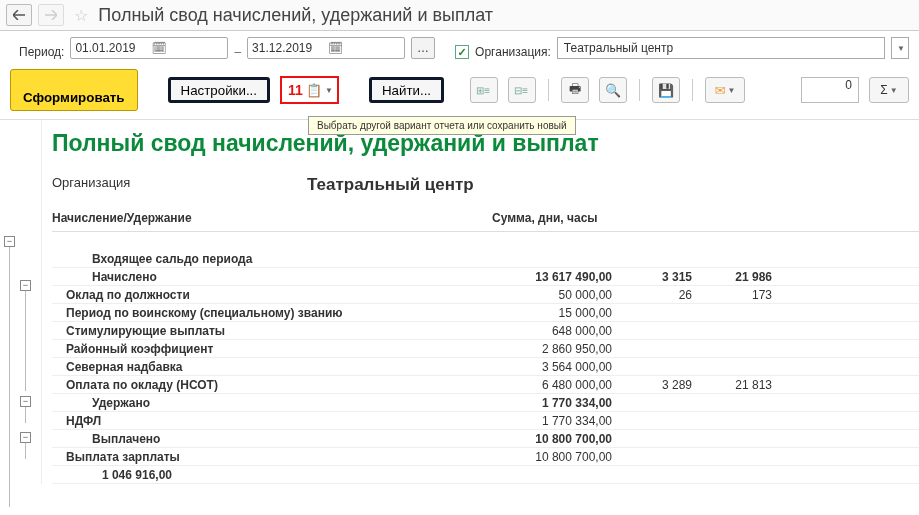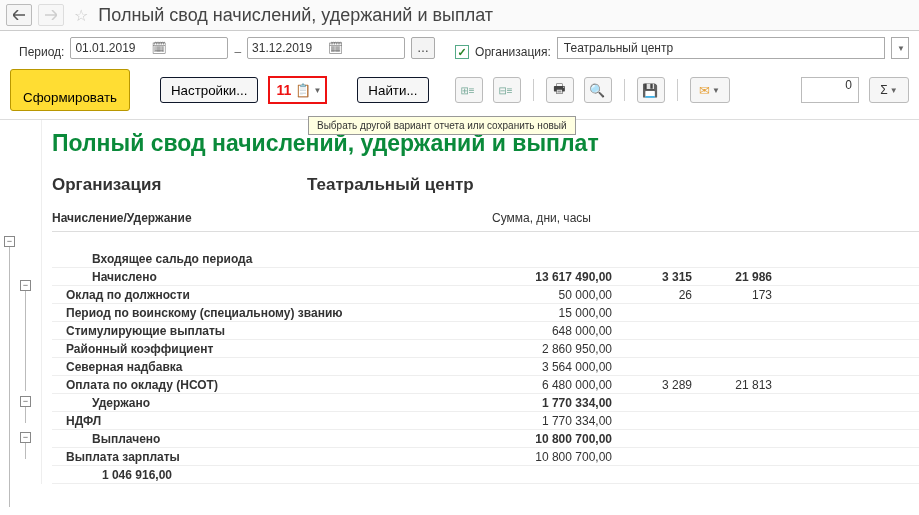--- a/index.html
+++ b/index.html
@@ -77,27 +77,27 @@
     background: #fff; cursor: pointer;
   }
   .toolbar {
     display: flex; align-items: center; gap: 10px;
     padding: 4px 10px 8px;
   }
   .btn-primary {
     background: #ffdd33;
     border: 1px solid #b99700;
     padding: 20px 12px;
-    font-weight: normal;
+    font-weight: bold;
     border-radius: 3px;
     height: 36px;
     cursor: pointer;
   }
   .btn {
-    border: 1px solid #0f172a;
+    border: 3px solid #0f172a;
     background: #f6f6f6;
     height: 26px;
     padding: 0 10px;
     display: inline-flex; align-items: center; gap: 4px;
     border-radius: 3px; cursor: pointer;
   }
   .icon-btn {
     border: 1px solid #bbb;
     background: #f6f6f6;
     width: 28px; height: 26px;
@@ -160,25 +160,25 @@
     flex: 1;
     padding: 6px 0 0 10px;
   }
   .r-title {
     color: #0a8a3a;
     font-size: 23px;
     font-weight: bold;
     margin: 4px 0 18px;
   }
   .org-row { display: flex; margin-bottom: 16px; }
-  .org-row .h1 { font-size: 17px; font-weight: bold; width: 255px; }
+  .org-row .h1 { font-size: 13px; font-weight: normal; width: 255px; }
   .org-row .h2 { font-size: 17px; font-weight: bold; }
   .head-row { display: flex; margin-bottom: 18px; border-bottom: 1px solid #ddd; padding-bottom: 6px; }
   .head-row .c1 { width: 440px; font-weight: bold; }
-  .head-row .c2 { font-weight: normal; }
+  .head-row .c2 { font-weight: bold; }
   .data-row {
     display: flex;
     border-bottom: 1px solid #eee;
     height: 18px;
     align-items: center;
   }
   .data-row.bold .cell { font-weight: bold; padding-left: 40px; }
   .cell.c-name { width: 440px; padding-left: 0; font-weight: bold; }
   .cell.c-name.indent { padding-left: 14px; }
   .cell.c-sum { width: 120px; text-align: right; }

